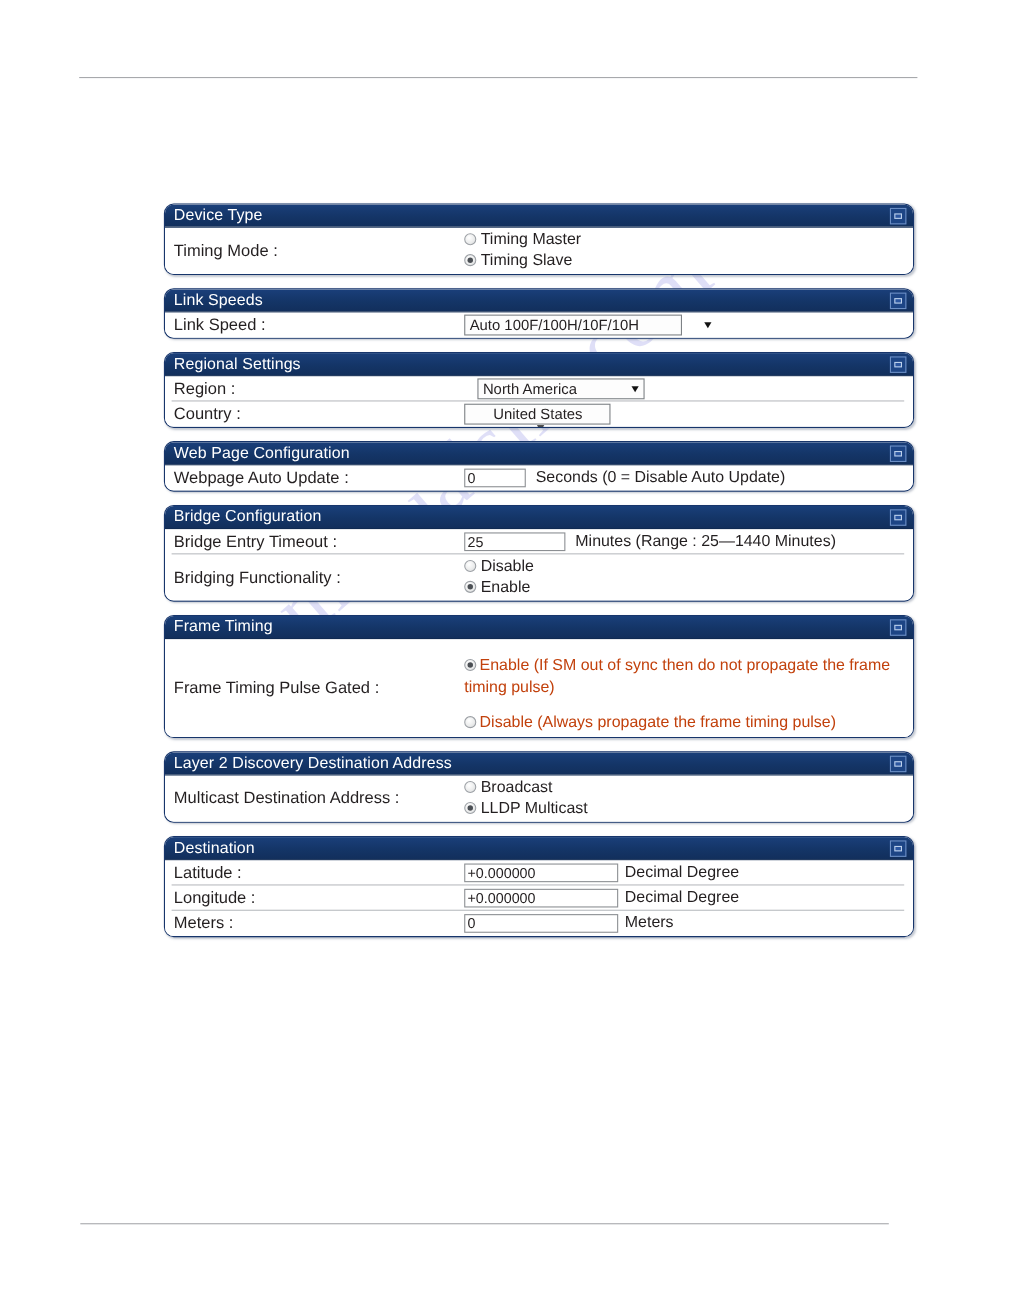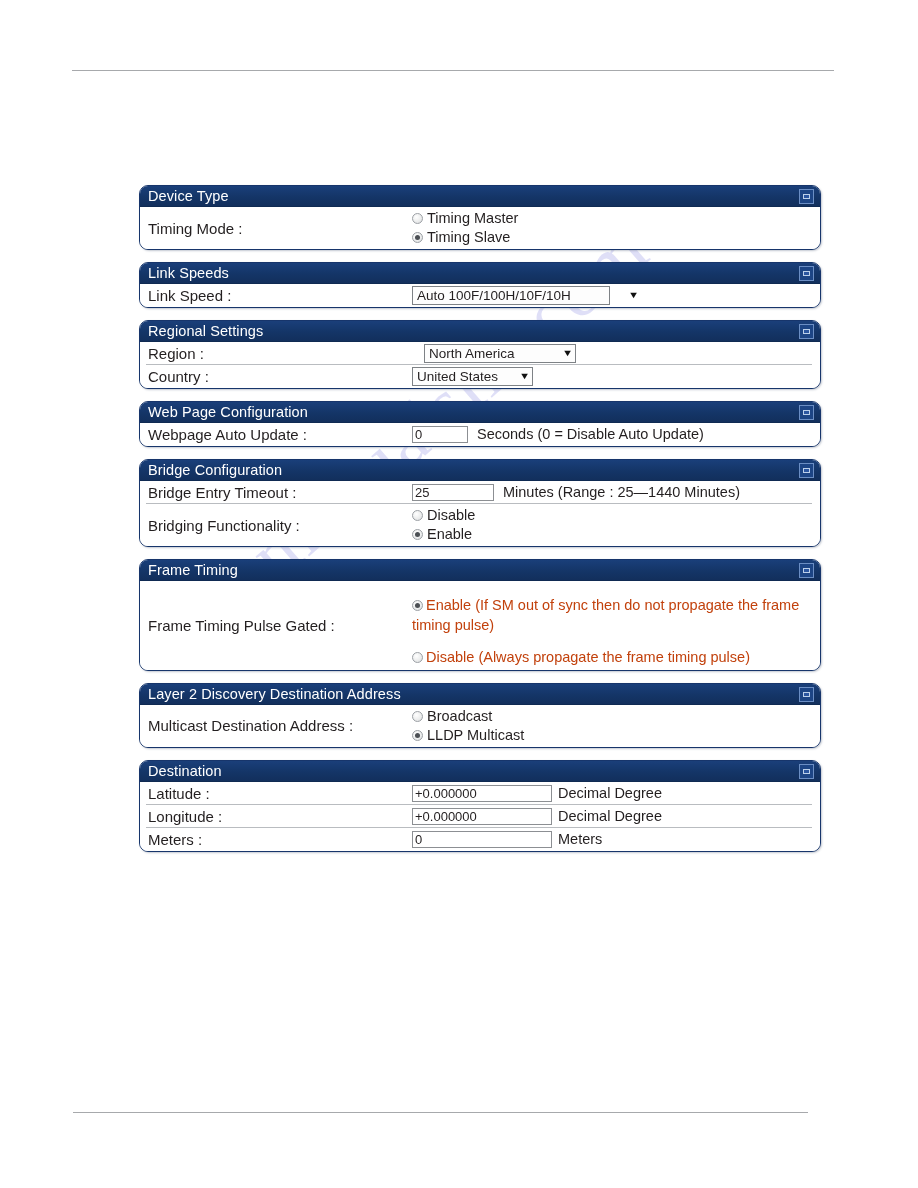--- a/index.html
+++ b/index.html
@@ -39,21 +39,21 @@
     color: #4a4ad2;
     opacity: 0.17;
     white-space: nowrap;
     pointer-events: none;
     user-select: none;
   }
 
   
   .form-area {
     position: absolute;
-    left: 139px;
+    left: 149px;
     top: 185px;
     width: 682px;
   }
 
   
   .panel {
     position: relative;
     margin-bottom: 12px;
     border: 1px solid #17356b;
     border-radius: 9px;
@@ -193,21 +193,21 @@
     background: #ffffff;
     font-family: "Liberation Sans", sans-serif;
     font-size: 13px;
     line-height: 17px;
     color: #231f20;
     padding: 0 2px;
     box-sizing: border-box;
     outline: none;
   }
   .tinput.w-sm  { width: 56px; }
-  .tinput.w-md  { width: 82px; }
+  .tinput.w-md  { width: 92px; }
   .tinput.w-lg  { width: 140px; }
 
   .unit {
     font-size: 14.5px;
     line-height: 17px;
     color: #231f20;
     margin-left: 9px;
     white-space: nowrap;
   }
   .unit.tight { margin-left: 6px; }
@@ -230,21 +230,21 @@
   }
   .sel .caret {
     margin-left: 10px;
     font-size: 9px;
     line-height: 9px;
     color: #111;
     transform: scaleX(1.25);
   }
   .sel.w-speed   { width: 198px; gap: 48px; }
   .sel.w-region  { width: 152px; margin-left: 12px; }
-  .sel.w-country { width: 121px; }
+  .sel.w-country { width: 133px; flex-direction: column; }
   .sel.w-country .caret { margin-left: 5px; }
   .sel.w-region  .caret { margin-left: 14px; }
 </style>
 </head>
 <body>
 
 <div class="page-rule top"></div>
 <div class="page-rule bot"></div>
 
 <div class="watermark">manualslib.com</div>

